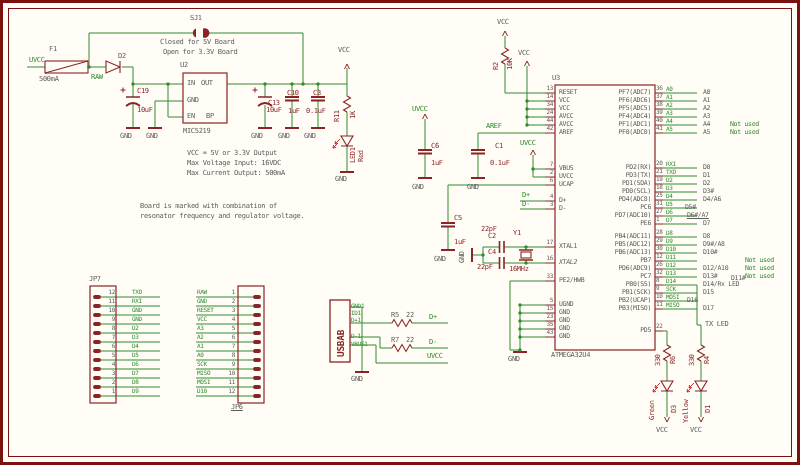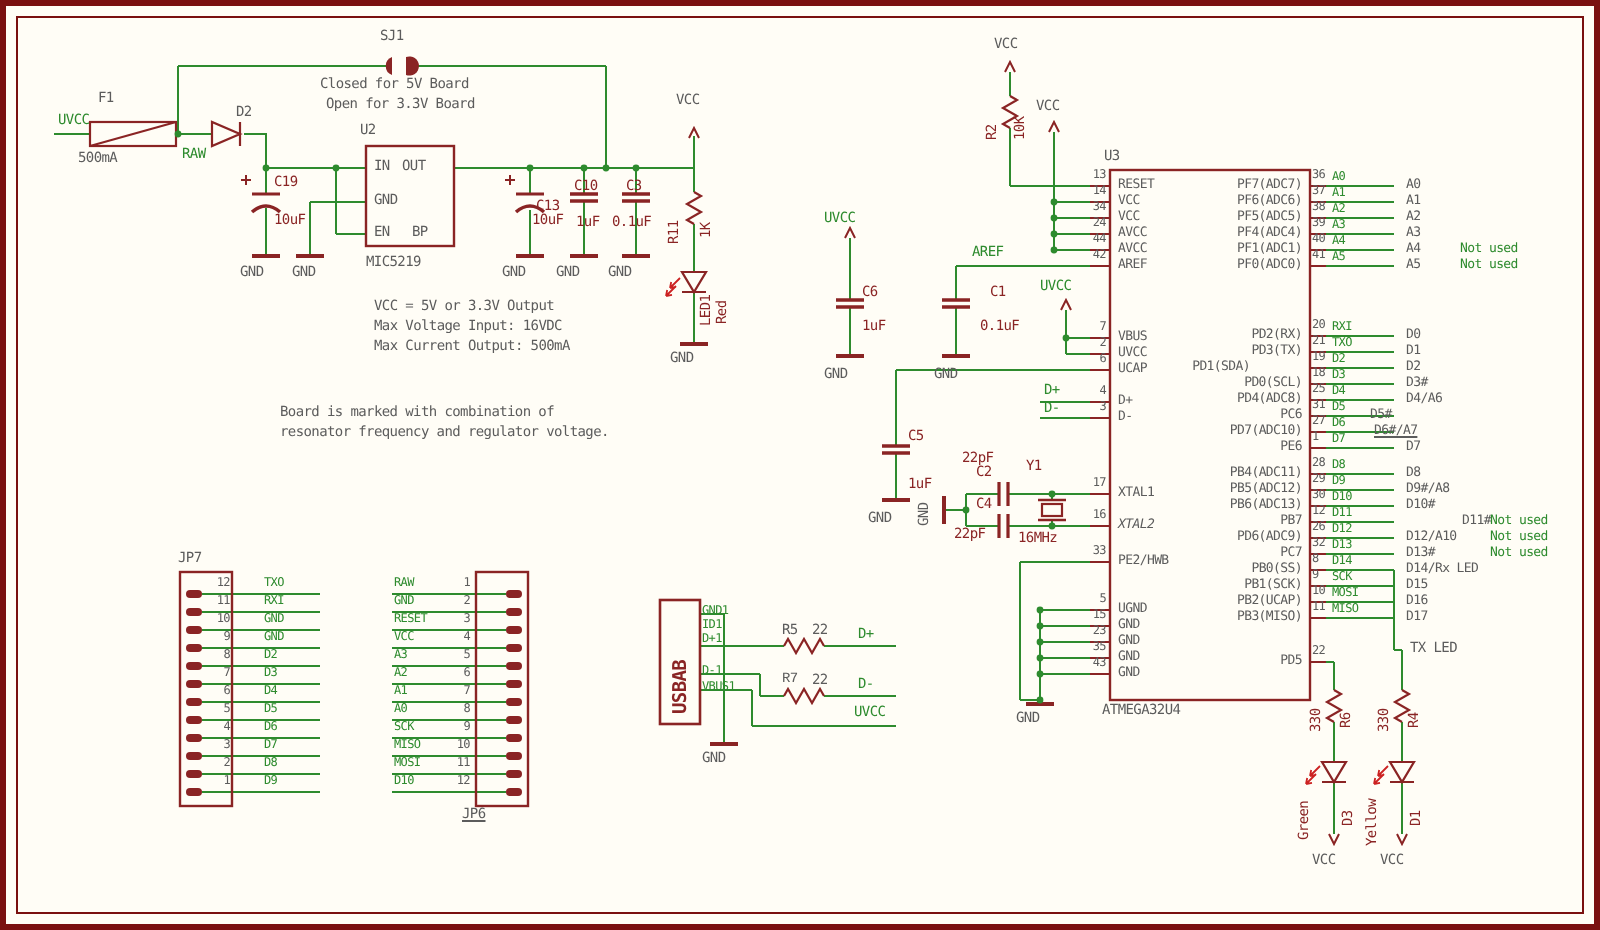--- a/index.html
+++ b/index.html
@@ -375,21 +375,21 @@
       <div class="lbl g pn" style="left: 730px; top: 129px;">Not used</div>
       <div class="lbl num2" style="left: 656px; top: 160px;">20</div>
       <div class="lbl pnr" style="left: 598px; top: 164px;">PD2(RX)</div>
       <div class="lbl g s6" style="left: 666px; top: 161px;">RXI</div>
       <div class="lbl pn" style="left: 703px; top: 164px;">D0</div>
       <div class="lbl num2" style="left: 656px; top: 168px;">21</div>
       <div class="lbl pnr" style="left: 598px; top: 172px;">PD3(TX)</div>
       <div class="lbl g s6" style="left: 666px; top: 169px;">TXO</div>
       <div class="lbl pn" style="left: 703px; top: 172px;">D1</div>
       <div class="lbl num2" style="left: 656px; top: 176px;">19</div>
-      <div class="lbl pnr" style="left: 572px; top: 180px;">PD1(SDA)</div>
+      <div class="lbl pnr" style="left: 598px; top: 180px;">PD1(SDA)</div>
       <div class="lbl g s6" style="left: 666px; top: 177px;">D2</div>
       <div class="lbl pn" style="left: 703px; top: 180px;">D2</div>
       <div class="lbl num2" style="left: 656px; top: 184px;">18</div>
       <div class="lbl pnr" style="left: 598px; top: 188px;">PD0(SCL)</div>
       <div class="lbl g s6" style="left: 666px; top: 185px;">D3</div>
       <div class="lbl pn" style="left: 703px; top: 188px;">D3#</div>
       <div class="lbl num2" style="left: 656px; top: 192px;">25</div>
       <div class="lbl pnr" style="left: 598px; top: 196px;">PD4(ADC8)</div>
       <div class="lbl g s6" style="left: 666px; top: 193px;">D4</div>
       <div class="lbl pn" style="left: 703px; top: 196px;">D4/A6</div>
@@ -413,21 +413,21 @@
       <div class="lbl pnr" style="left: 598px; top: 241px;">PB5(ADC12)</div>
       <div class="lbl g s6" style="left: 666px; top: 238px;">D9</div>
       <div class="lbl pn" style="left: 703px; top: 241px;">D9#/A8</div>
       <div class="lbl num2" style="left: 656px; top: 245px;">30</div>
       <div class="lbl pnr" style="left: 598px; top: 249px;">PB6(ADC13)</div>
       <div class="lbl g s6" style="left: 666px; top: 246px;">D10</div>
       <div class="lbl pn" style="left: 703px; top: 249px;">D10#</div>
       <div class="lbl num2" style="left: 656px; top: 253px;">12</div>
       <div class="lbl pnr" style="left: 598px; top: 257px;">PB7</div>
       <div class="lbl g s6" style="left: 666px; top: 254px;">D11</div>
-      <div class="lbl pn" style="left: 703px; top: 257px; padding-left: 28px;">D11#</div>
+      <div class="lbl pn" style="left: 703px; top: 275px; padding-left: 28px;">D11#</div>
       <div class="lbl g pn" style="left: 745px; top: 257px;">Not used</div>
       <div class="lbl num2" style="left: 656px; top: 261px;">26</div>
       <div class="lbl pnr" style="left: 598px; top: 265px;">PD6(ADC9)</div>
       <div class="lbl g s6" style="left: 666px; top: 262px;">D12</div>
       <div class="lbl pn" style="left: 703px; top: 265px;">D12/A10</div>
       <div class="lbl g pn" style="left: 745px; top: 265px;">Not used</div>
       <div class="lbl num2" style="left: 656px; top: 269px;">32</div>
       <div class="lbl pnr" style="left: 598px; top: 273px;">PC7</div>
       <div class="lbl g s6" style="left: 666px; top: 270px;">D13</div>
       <div class="lbl pn" style="left: 703px; top: 273px;">D13#</div>
@@ -436,21 +436,21 @@
       <div class="lbl pnr" style="left: 598px; top: 281px;">PB0(SS)</div>
       <div class="lbl g s6" style="left: 666px; top: 278px;">D14</div>
       <div class="lbl pn" style="left: 703px; top: 281px;">D14/Rx LED</div>
       <div class="lbl num2" style="left: 656px; top: 285px;">9</div>
       <div class="lbl pnr" style="left: 598px; top: 289px;">PB1(SCK)</div>
       <div class="lbl g s6" style="left: 666px; top: 286px;">SCK</div>
       <div class="lbl pn" style="left: 703px; top: 289px;">D15</div>
       <div class="lbl num2" style="left: 656px; top: 293px;">10</div>
       <div class="lbl pnr" style="left: 598px; top: 297px;">PB2(UCAP)</div>
       <div class="lbl g s6" style="left: 666px; top: 294px;">MOSI</div>
-      <div class="lbl pn" style="left: 703px; top: 297px;">D16</div>
+      <div class="lbl pn" style="left: 687px; top: 297px;">D16</div>
       <div class="lbl num2" style="left: 656px; top: 301px;">11</div>
       <div class="lbl pnr" style="left: 598px; top: 305px;">PB3(MISO)</div>
       <div class="lbl g s6" style="left: 666px; top: 302px;">MISO</div>
       <div class="lbl pn" style="left: 703px; top: 305px;">D17</div>
       <div class="lbl num2" style="left: 656px; top: 323px;">22</div>
       <div class="lbl pnr" style="left: 598px; top: 327px;">PD5</div>
       <div class="lbl num3" style="left: 102px; top: 289px;">12</div>
       <div class="lbl g s6" style="left: 132px; top: 289px;">TXO</div>
       <div class="lbl num3" style="left: 102px; top: 298px;">11</div>
       <div class="lbl g s6" style="left: 132px; top: 298px;">RXI</div>

